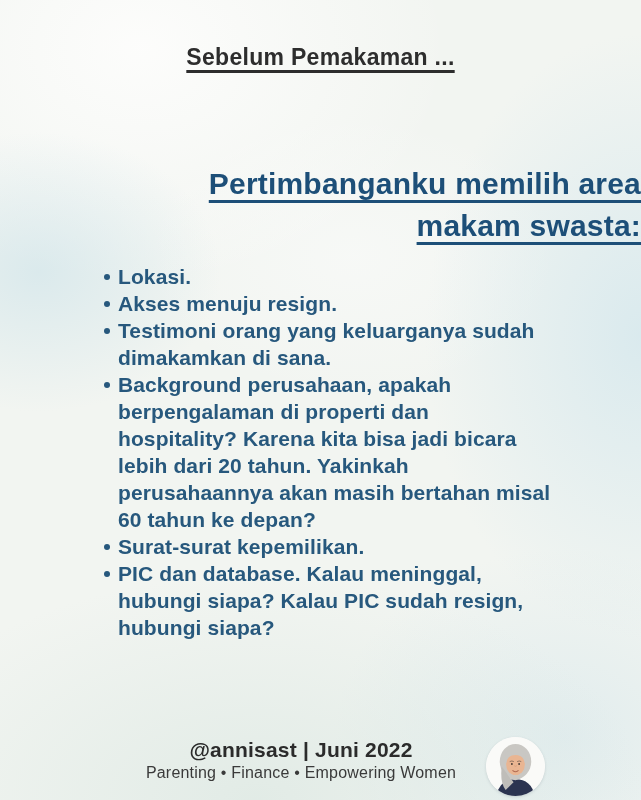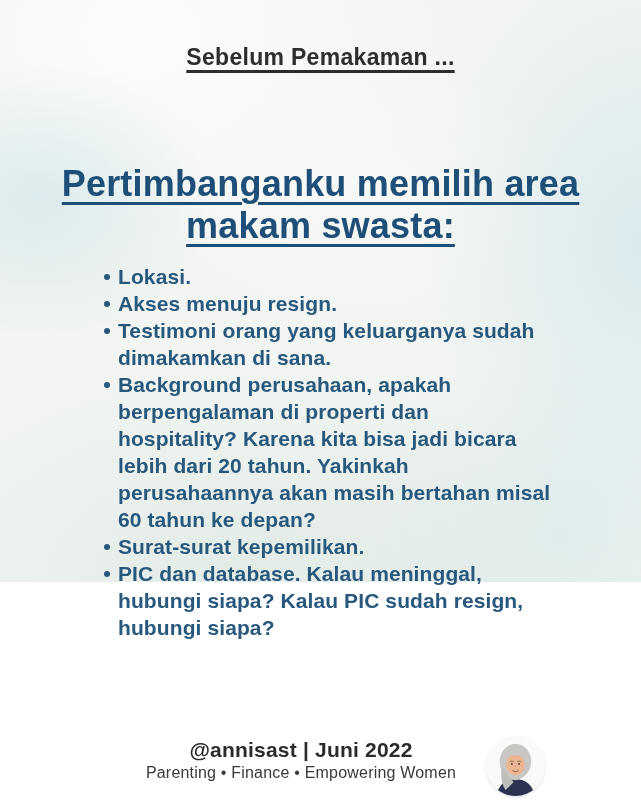--- a/index.html
+++ b/index.html
@@ -4,21 +4,21 @@
 <style>
   * { margin: 0; padding: 0; box-sizing: border-box; }
   html, body { width: 641px; height: 800px; }
   body {
     font-family: "Liberation Sans", "DejaVu Sans", sans-serif;
     overflow: hidden;
   }
   .page {
     position: relative;
     width: 641px;
-    height: 582px;
+    height: 800px;
     background-color: #f2f5f1;
     background-image:
       radial-gradient(ellipse 300px 420px at 100% 42%, rgba(205,228,236,0.65), transparent 72%),
       radial-gradient(ellipse 260px 200px at 6% 34%, rgba(203,226,233,0.60), transparent 70%),
       radial-gradient(ellipse 520px 300px at 40% 100%, rgba(212,227,221,0.55), transparent 75%),
       radial-gradient(ellipse 320px 260px at 88% 92%, rgba(205,226,233,0.45), transparent 72%),
       radial-gradient(ellipse 430px 330px at 22% 6%, rgba(253,253,252,0.95), transparent 72%),
       radial-gradient(ellipse 300px 200px at 55% 32%, rgba(250,251,250,0.6), transparent 70%);
   }
   .pretitle {
@@ -33,22 +33,22 @@
     color: #2d2d2d;
     text-decoration: underline;
     text-decoration-thickness: 2.5px;
     text-underline-offset: 5px;
   }
   .title {
     position: absolute;
     top: 163px;
     left: 0;
     width: 100%;
-    text-align: center;
-    font-size: 36px;
+    text-align: right;
+    font-size: 30px;
     font-weight: bold;
     letter-spacing: 0.2px;
     color: #1d4f78;
     line-height: 42px;
   }
   .title .line {
     display: inline;
     text-decoration: underline;
     text-decoration-thickness: 3px;
     text-underline-offset: 6px;

